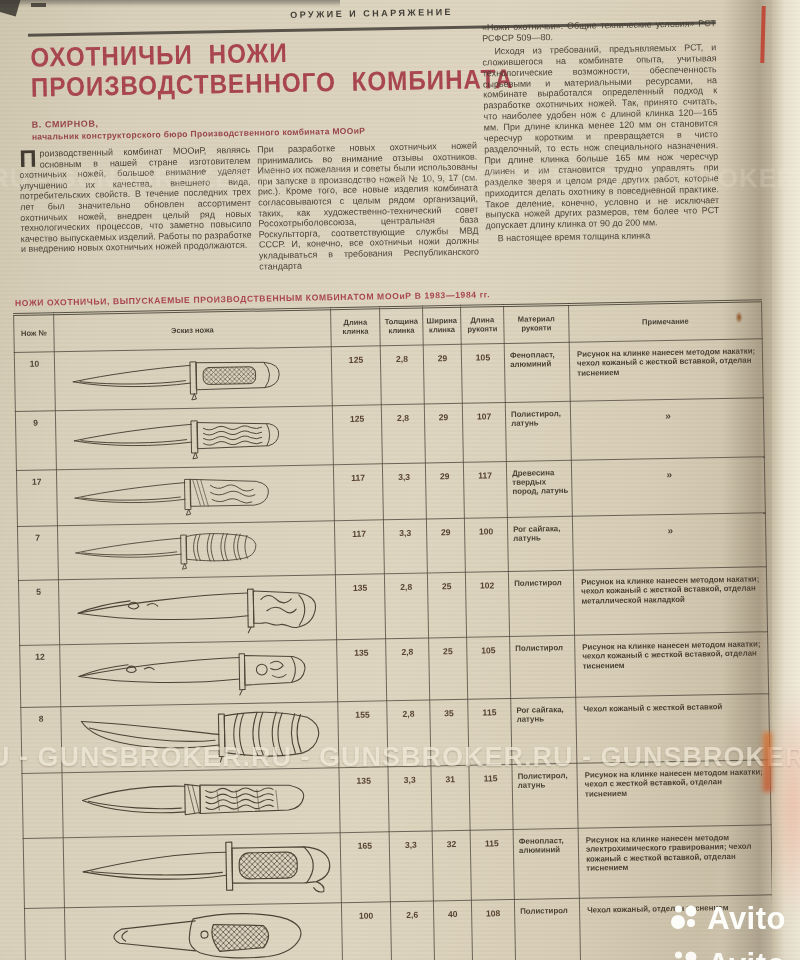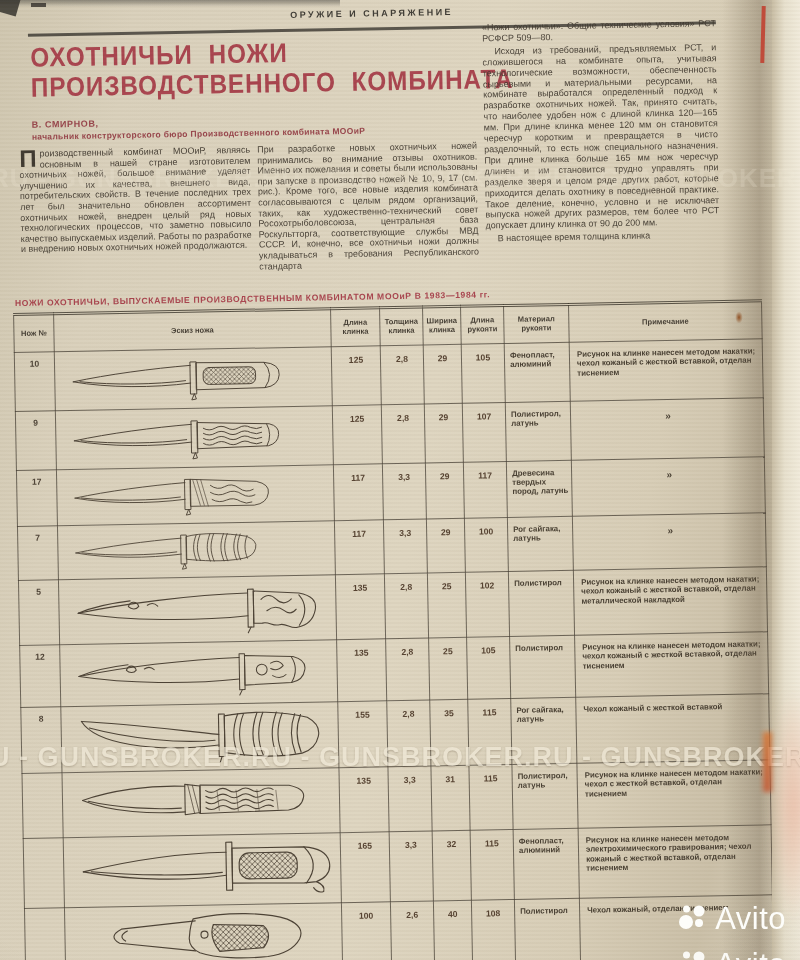--- a/index.html
+++ b/index.html
@@ -73,21 +73,21 @@
     stroke:#4b4134;fill:none;stroke-width:1.15;stroke-linecap:round;stroke-linejoin:round;}
 
   .wm{position:absolute;left:-10px;width:830px;font-weight:bold;color:#f3ecdb;white-space:nowrap;
     z-index:6;pointer-events:none;font-family:"Liberation Sans",sans-serif;}
   .wm-mid{top:742px;font-size:27px;letter-spacing:1px;opacity:.66;text-shadow:0 1px 2px rgba(95,80,60,.45);}
   .wm-top{top:163px;font-size:26px;letter-spacing:1px;opacity:.20;}
 
   .avito{position:absolute;right:14px;display:flex;align-items:center;gap:7px;color:#fdfdfa;z-index:7;}
   .avito-1{top:901px;}
   .avito-2{top:947px;opacity:.95;}
-  .avito-text{font-size:31px;font-weight:normal;letter-spacing:.5px;}
+  .avito-text{font-size:31px;font-weight:bold;letter-spacing:.5px;}
   .avito-icon svg circle{fill:#fdfdfa;}
 </style>
 </head>
 <body>
 
 <div class="photo">
 
   <div class="sheet">
     <div class="section-header">ОРУЖИЕ И СНАРЯЖЕНИЕ</div>
     <div class="header-rule"></div>

